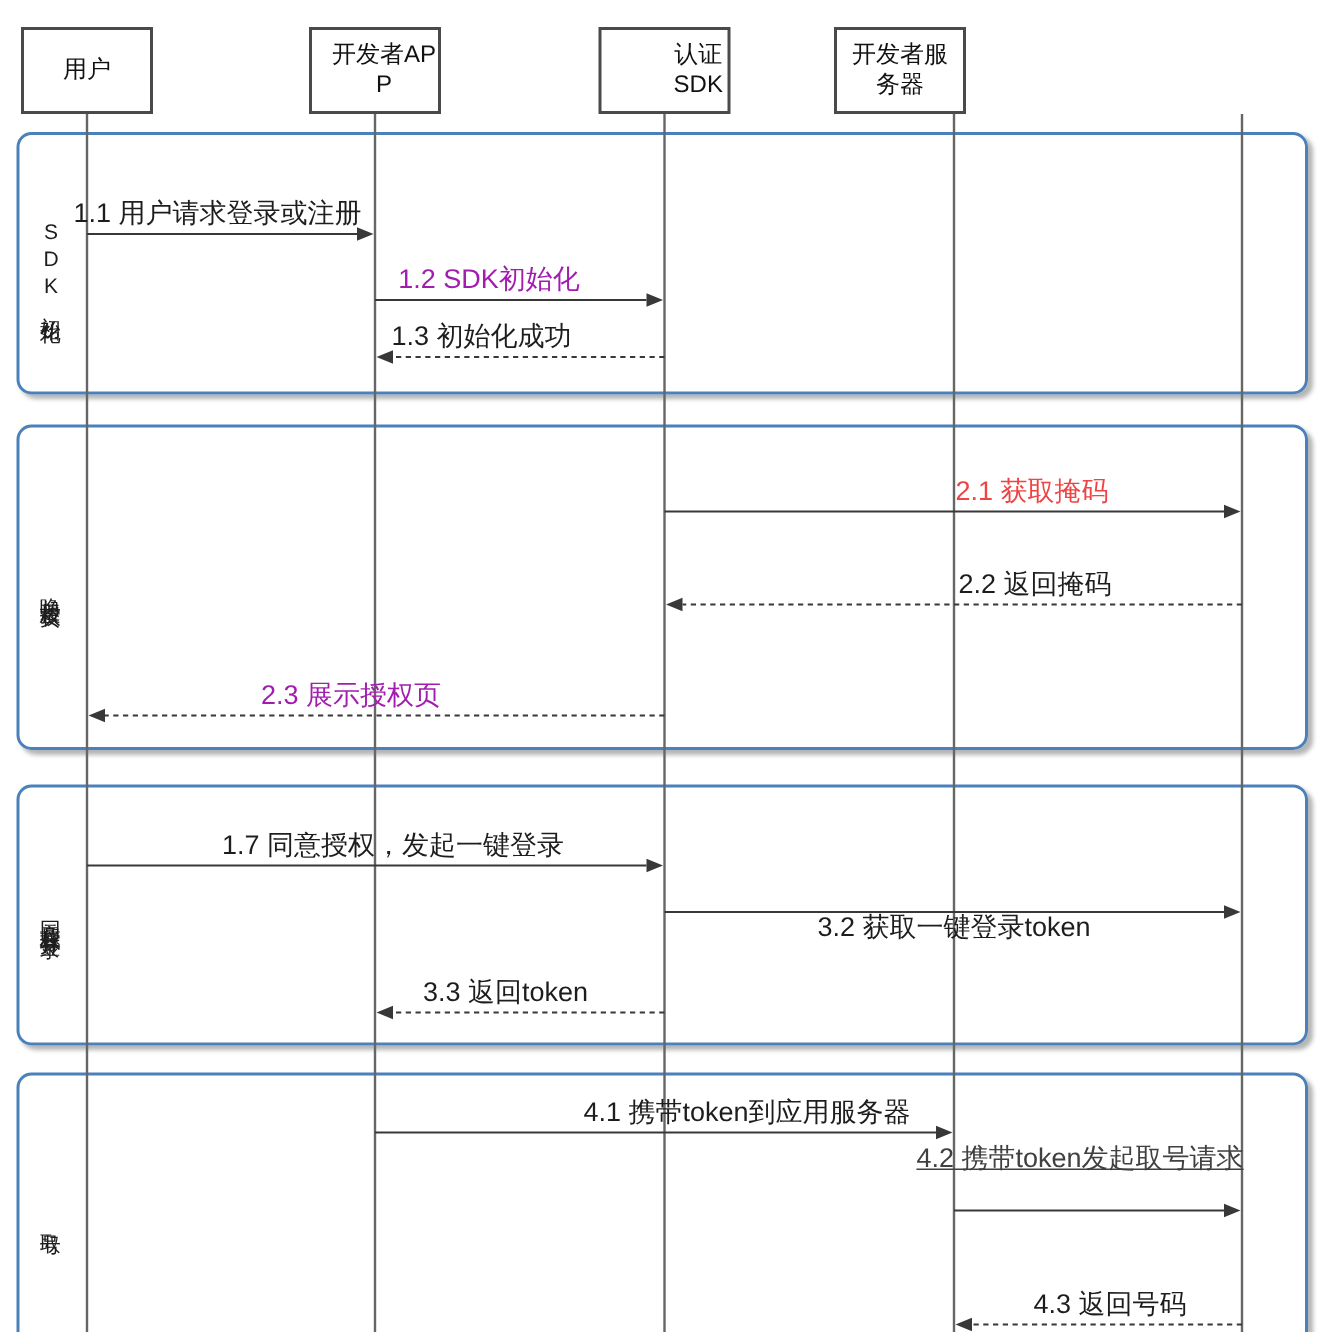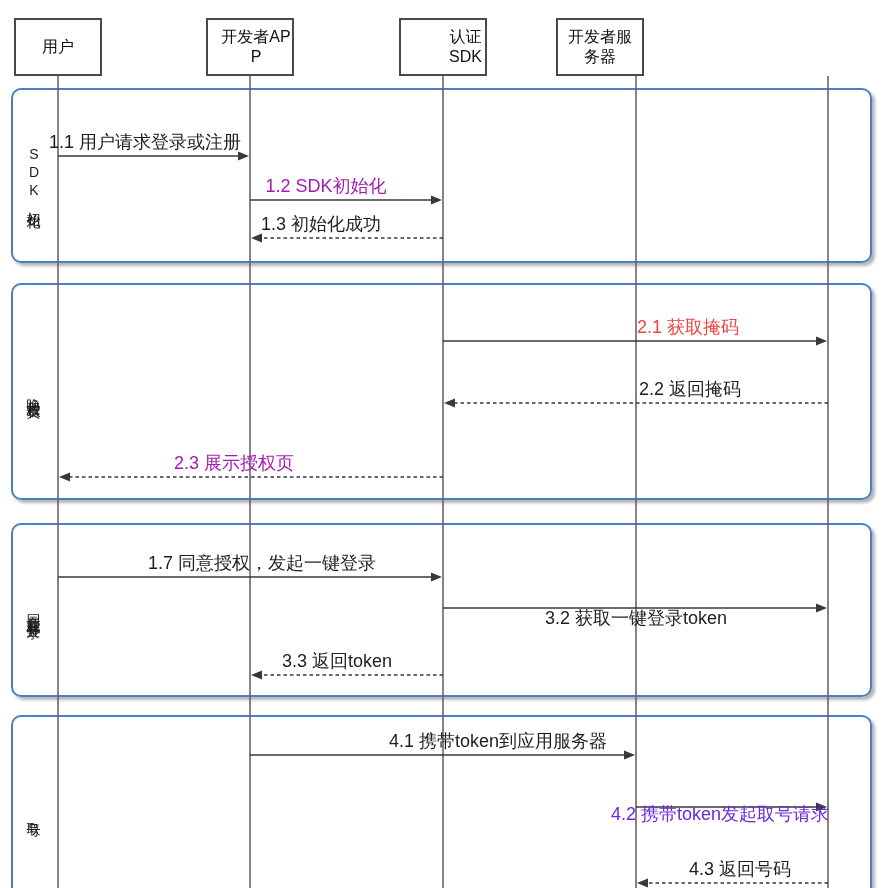--- a/index.html
+++ b/index.html
@@ -94,17 +94,17 @@
       <div class="msg-label" style="left: 145px; top: 134px; color: rgb(29, 29, 29);">1.1 用户请求登录或注册</div>
       <div class="msg-label" style="left: 326px; top: 178px; color: #a21caf;">1.2 SDK初始化</div>
       <div class="msg-label" style="left: 321px; top: 216px; color: rgb(29, 29, 29);">1.3 初始化成功</div>
       <div class="msg-label" style="left: 688px; top: 319px; color: #ef4444;">2.1 获取掩码</div>
       <div class="msg-label" style="left: 690px; top: 381px; color: rgb(29, 29, 29);">2.2 返回掩码</div>
       <div class="msg-label" style="left: 234px; top: 455px; color: #a21caf;">2.3 展示授权页</div>
       <div class="msg-label" style="left: 262px; top: 555px; color: rgb(29, 29, 29);">1.7 同意授权，发起一键登录</div>
       <div class="msg-label" style="left: 636px; top: 586px; color: rgb(29, 29, 29); margin-top: 24px;">3.2 获取一键登录token</div>
       <div class="msg-label" style="left: 337px; top: 653px; color: rgb(29, 29, 29);">3.3 返回token</div>
       <div class="msg-label" style="left: 498px; top: 733px; color: rgb(29, 29, 29);">4.1 携带token到应用服务器</div>
-      <div class="msg-label" style="left: 720px; top: 806px; color: #6d28d9;">4.2 携带token发起取号请求</div>
+      <div class="msg-label" style="left: 720px; top: 764px; color: #404040; text-decoration: underline;">4.2 携带token发起取号请求</div>
       <div class="msg-label" style="left: 740px; top: 861px; color: rgb(29, 29, 29); text-align: right;">4.3 返回号码</div>
     </div>
 
 </div>
 
 </body></html>

